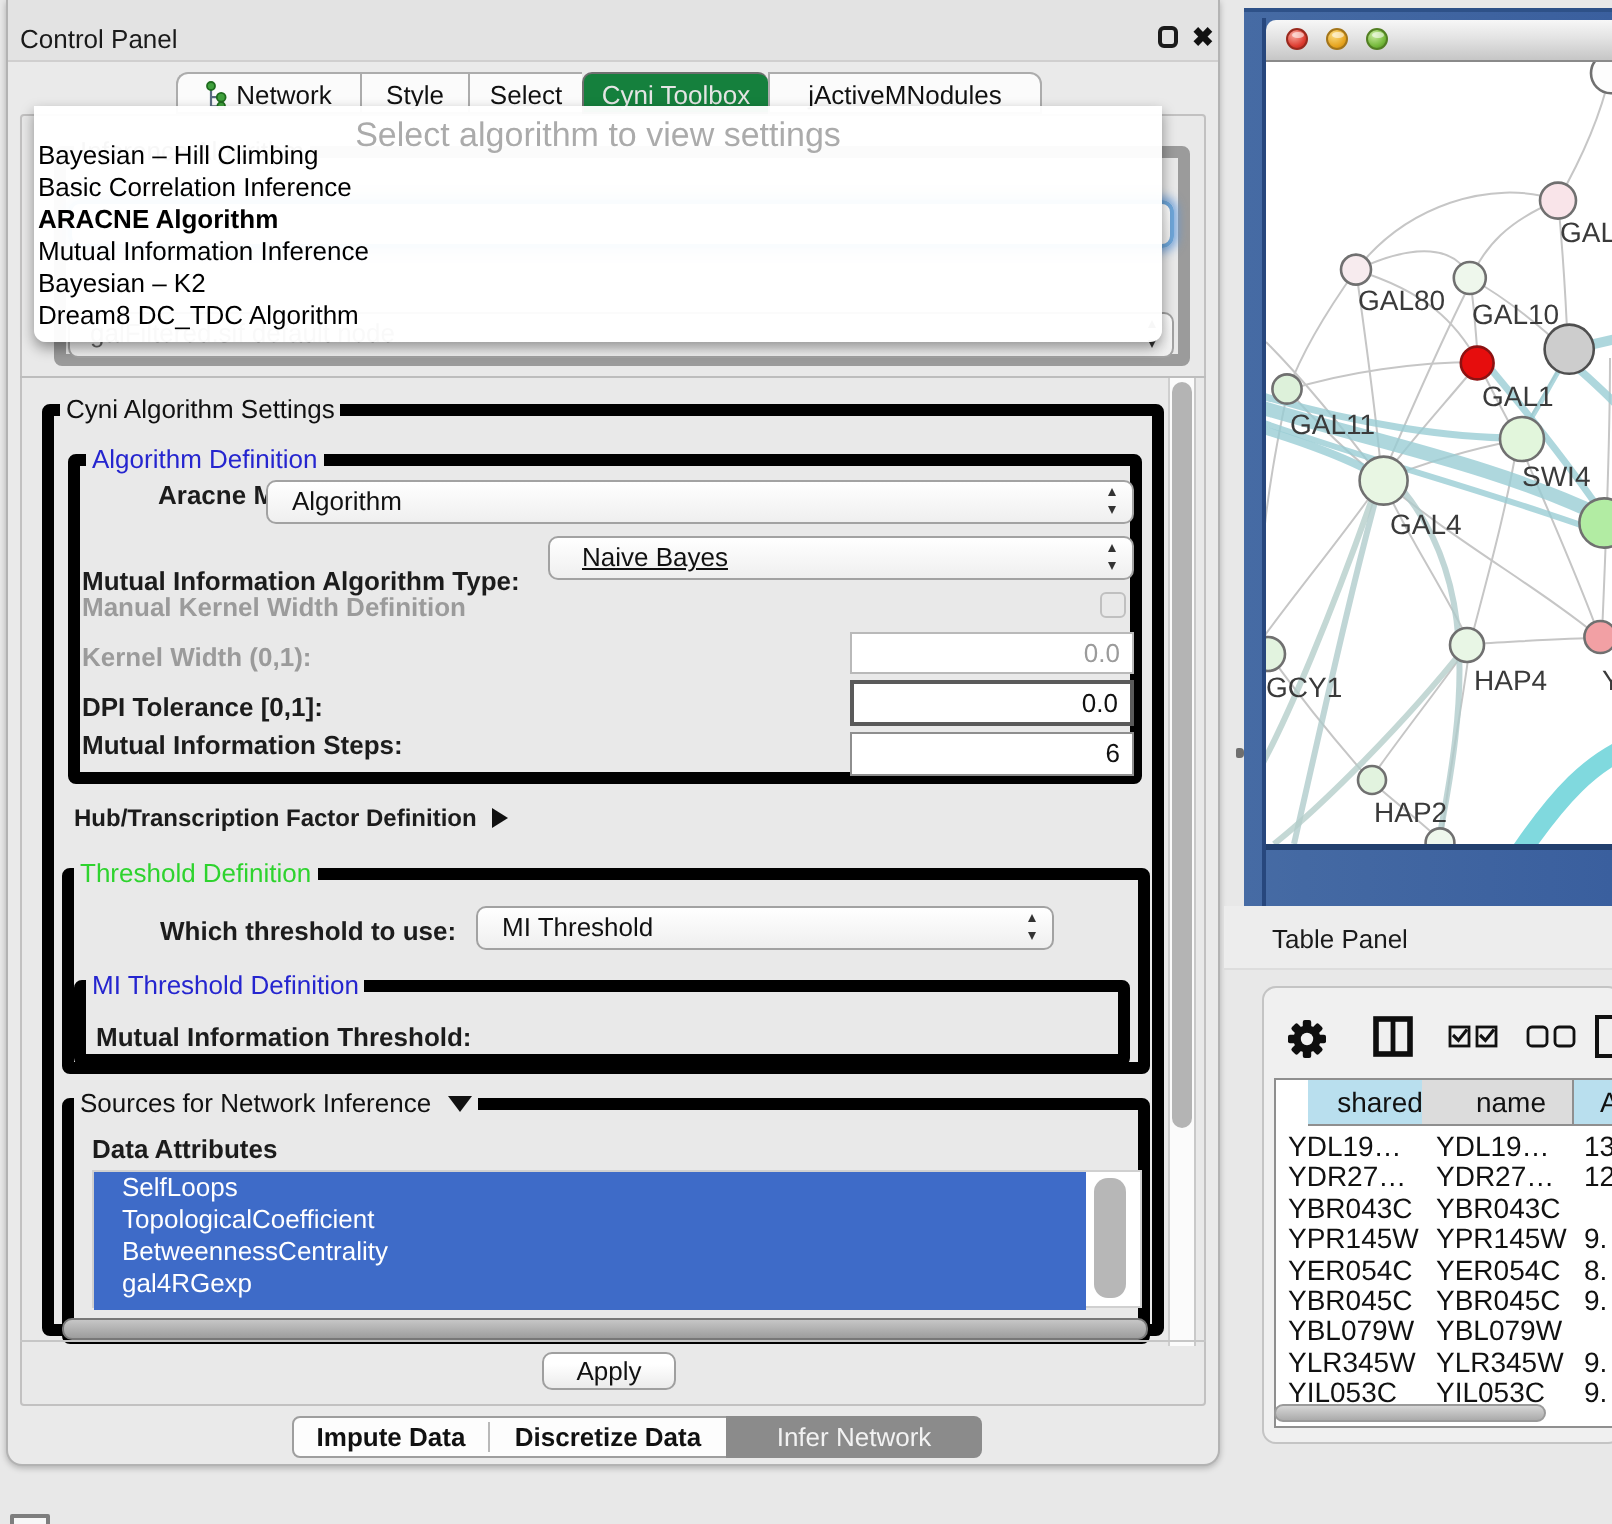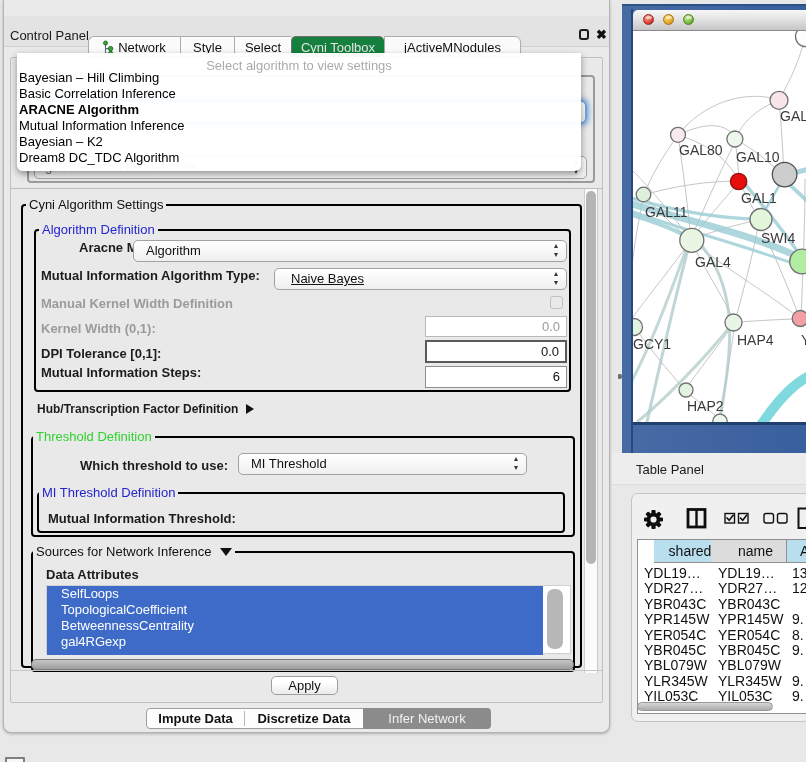--- a/index.html
+++ b/index.html
@@ -1,27 +1,27 @@
 <!DOCTYPE html>
 <html><head>
 <meta charset="utf-8">
 <style>
   * { margin:0; padding:0; box-sizing:border-box; }
   html,body { width:806px; height:762px; overflow:hidden; }
   body { background:#e8e8e8; font-family:"Liberation Sans", sans-serif; font-size:13px; color:#111; }
   .abs { position:absolute; }
-  fieldset { border:2px solid #000000; border-radius:4px; }
+  fieldset { border:6px solid #000000; border-radius:4px; }
   legend { padding:0 3px; font-size:13px; }
 </style>
 </head>
 <body>
 
 <div class="abs" id="cpwin" style="left:3px; top:0; width:607px; height:733px; background:#eaeaea; border:1px solid #b3b3b3; border-top:none; border-radius:0 0 8px 8px; box-shadow:0 1px 3px rgba(0,0,0,0.25);">
 
-  <div class="abs" style="left:0; top:16px; width:100%; height:31px; background:#e3e3e3; border-bottom:1px solid #d0cfcf;">
+  <div class="abs" style="left:0; top:0; width:100%; height:31px; background:#e3e3e3; border-bottom:1px solid #d0cfcf;">
     <div class="abs" style="left:6px; top:12px; font-size:13px; color:#1a1a1a;">Control Panel</div>
     <div class="abs" style="left:575px; top:13px; width:10px; height:11px; border:2px solid #1b1b1b; border-radius:3px;"></div>
     <div class="abs" style="left:592px; top:13px; font-size:13px; font-weight:bold; color:#111; line-height:11px;">✖</div>
   </div>
 
   <div class="abs" id="tabrow" style="left:84px; top:36px; height:21px;">
     <div class="tab" style="width:92px;"><svg width="11" height="16" viewBox="0 0 11 16" style="margin:0 4px -3px 0;">
           <path d="M2.5 4.5 V14.2 M2.5 9.6 H7.2 M2.5 14.2 H7.2" stroke="#5a6b80" stroke-width="1.1" fill="none"></path>
           <circle cx="2.5" cy="4" r="2" fill="#3fa03c" stroke="#1e6b1e" stroke-width="0.9"></circle>
           <circle cx="7.6" cy="9.6" r="2.2" fill="#3fa03c" stroke="#1e6b1e" stroke-width="0.9"></circle>
@@ -50,21 +50,21 @@
 
   <fieldset class="abs" style="left:17px; top:197px; width:561px; height:471px;">
     <legend style="margin-left:3px;">Cyni Algorithm Settings</legend>
   </fieldset>
 
   <fieldset class="abs" style="left:30px; top:222px; width:537px; height:170px;">
     <legend style="margin-left:3px; color:#2525cf;">Algorithm Definition</legend>
   </fieldset>
   <div class="abs lbl" style="left:37px; top:240px;margin-left:38px;">Aracne Mode:</div>
   <div class="abs combo" style="left:129px; top:240px; width:434px; height:22px;"><span style="margin-left:12px; line-height:20px;">Algorithm</span><span class="arr"></span></div>
-  <div class="abs lbl" style="left:37px; top:268px;">Mutual Information Algorithm Type:</div>
+  <div class="abs lbl" style="left:37px; top:283px;">Mutual Information Algorithm Type:</div>
   <div class="abs combo" style="left:270px; top:268px; width:293px; height:22px;"><span style="margin-left:16px; line-height:20px;text-decoration:underline;">Naive Bayes</span><span class="arr"></span></div>
   <div class="abs lbl dis" style="left:37px; top:296px;">Manual Kernel Width Definition</div>
   <div class="abs" style="left:546px; top:296px; width:13px; height:13px; background:#e9e9e9; border:1px solid #c0c0c0; border-radius:3px;"></div>
   <div class="abs lbl dis" style="left:37px; top:321px;">Kernel Width (0,1):</div>
   <div class="abs field" style="left:421px; top:316px; width:142px; height:21px; border:1px solid #b9b9b9; color:#9b9b9b;">0.0</div>
   <div class="abs lbl" style="left:37px; top:346px;">DPI Tolerance [0,1]:</div>
   <div class="abs field" style="left:421px; top:340px; width:142px; height:23px; border:2px solid #5a5a5a;">0.0</div>
   <div class="abs lbl" style="left:37px; top:365px;">Mutual Information Steps:</div>
   <div class="abs field" style="left:421px; top:366px; width:142px; height:22px; border:1px solid #8e8e8e;">6</div>
 
@@ -98,21 +98,21 @@
 
   <div class="abs" style="left:142px; top:708px; width:324px; height:21px; background:#fdfdfd; border:1px solid #9e9e9e; border-radius:4px;">
     <div style="position:absolute; left:0; top:0; width:97px; height:19px; line-height:19px; text-align:center; font-weight:bold; font-size:13px;">Impute Data</div>
     <div style="position:absolute; left:97px; top:2px; width:1px; height:15px; background:#b9b9b9;"></div>
     <div style="position:absolute; left:98px; top:0; width:118px; height:19px; line-height:19px; text-align:center; font-weight:bold; font-size:13px;">Discretize Data</div>
     <div style="position:absolute; left:216px; top:-1px; width:128px; height:21px; line-height:21px; text-align:center; font-size:13px; background:#8b8b8b; color:#f2f2f2; border-radius:0 4px 4px 0;">Infer Network</div>
   </div>
 </div>
 
 <div class="abs" style="left:17px; top:53px; width:564px; height:118px; background:rgba(255,255,255,0.96); border-radius:0 0 6px 6px; box-shadow:0 3px 7px rgba(0,0,0,0.4); z-index:30;">
-  <div style="text-align:center; color:#ababab; font-size:13px; padding-top:5px; height:17px;">Select algorithm to view settings</div>
+  <div style="text-align:center; color:#ababab; font-size:17px; padding-top:5px; height:17px;">Select algorithm to view settings</div>
   <div style="padding-left:2px; font-size:13px; line-height:16px; color:#000;">
     Bayesian – Hill Climbing<br>
     Basic Correlation Inference<br>
     <b>ARACNE Algorithm</b><br>
     Mutual Information Inference<br>
     Bayesian – K2<br>
     Dream8 DC_TDC Algorithm
   </div>
 </div>
 

